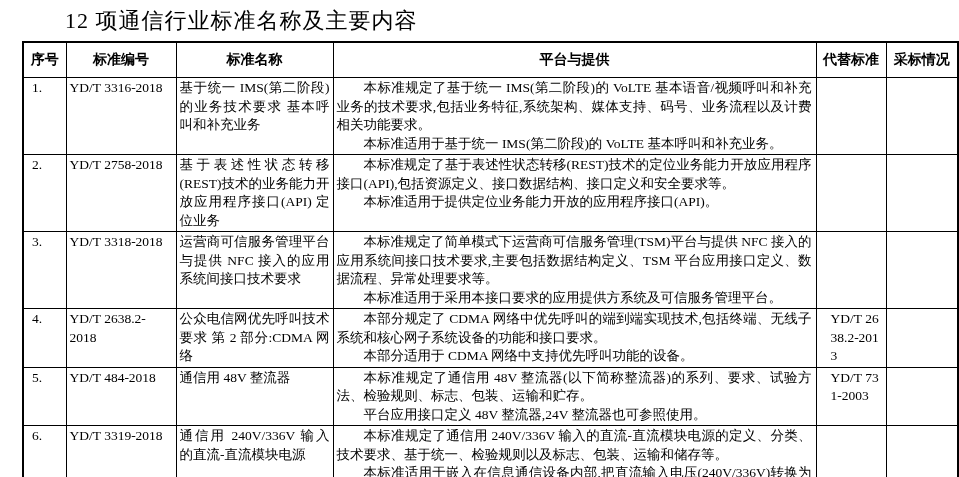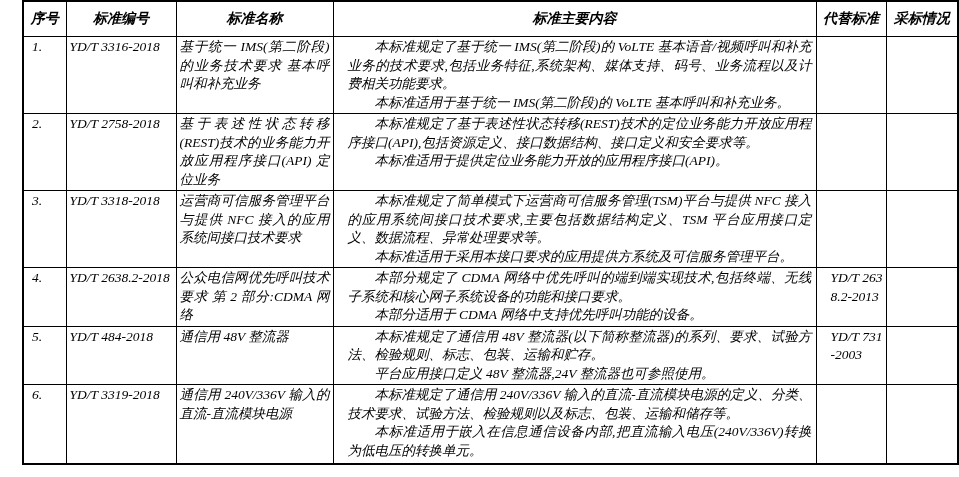--- a/index.html
+++ b/index.html
@@ -31,76 +31,76 @@
     margin-left: 22px;
     border: 2px solid #000;
   }
   .std-table th, .std-table td {
     border: 1px solid #000;
     vertical-align: top;
     padding: 1px 3px;
     font-size: 13.5px;
     line-height: 18.5px;
     overflow: hidden;
-    font-style: italic;
   }
   .std-table thead th {
     font-weight: bold;
     text-align: center;
     vertical-align: middle;
     height: 30px;
     font-size: 14px;
     padding: 2px;
   }
   col.w-no       { width: 43px; }
   col.w-code     { width: 110px; }
   col.w-name     { width: 157px; }
   col.w-content  { width: 483px; }
   col.w-replaced { width: 70px; }
   col.w-adoption { width: 72px; }
 
   td.c-no   { padding-left: 8px; }
   td.c-code { word-break: break-word; }
   td.c-name { text-align: justify; }
-  td.c-content { padding-left: 14px; padding-right: 4px; }
+  td.c-content { padding-left: 3px; padding-right: 4px; }
   td.c-content p {
     margin: 0;
     text-indent: 2em;
     text-align: justify;
   }
   td.c-replaced { word-break: break-all; padding-left: 14px; }
 
   tbody tr:nth-child(1) { height: 57px; }
   tbody tr:nth-child(2) { height: 73px; }
   tbody tr:nth-child(3) { height: 77px; }
   tbody tr:nth-child(4) { height: 55px; }
   tbody tr:nth-child(5) { height: 56px; }
   tbody tr:nth-child(6) { height: 79px; }
 </style>
 </head>
 <body>
 
 <div class="page">
 
+  <h1 class="doc-title">12 项通信行业标准名称及主要内容</h1>
 
   <table class="std-table">
     <colgroup>
       <col class="w-no">
         <col class="w-code">
         <col class="w-name">
       <col class="w-content">
         <col class="w-replaced">
         <col class="w-adoption">
     </colgroup>
     <thead>
       <tr>
         <th>序号</th>
         <th>标准编号</th>
         <th>标准名称</th>
-        <th>标准主要内容</th>
+        <th>平台与提供</th>
         <th>代替标准</th>
         <th>采标情况</th>
       </tr>
     </thead>
     <tbody>
     <tr>
       <td class="c-no">1.</td>
       <td class="c-code">YD/T 3316-2018</td>
       <td class="c-name">基于统一 IMS(第二阶段)的业务技术要求 基本呼叫和补充业务</td>
       <td class="c-content">
@@ -157,21 +157,21 @@
       </td>
       <td class="c-replaced">YD/T 731-2003</td>
       <td class="c-adoption"></td>
     </tr>
 
     <tr>
       <td class="c-no">6.</td>
       <td class="c-code">YD/T 3319-2018</td>
       <td class="c-name">通信用 240V/336V 输入的直流-直流模块电源</td>
       <td class="c-content">
-        <p>本标准规定了通信用 240V/336V 输入的直流-直流模块电源的定义、分类、技术要求、试验方法、检验规则以及标志、包装、运输和储存等。</p>
+        <p>本标准规定了通信用 240V/336V 输入的直流-直流模块电源的定义、分类、技术要求、基于统一、检验规则以及标志、包装、运输和储存等。</p>
         <p>本标准适用于嵌入在信息通信设备内部,把直流输入电压(240V/336V)转换为低电压的转换单元。</p>
       </td>
       <td class="c-replaced"></td>
       <td class="c-adoption"></td>
     </tr>
   </tbody>
   </table>
 
 </div>
 

